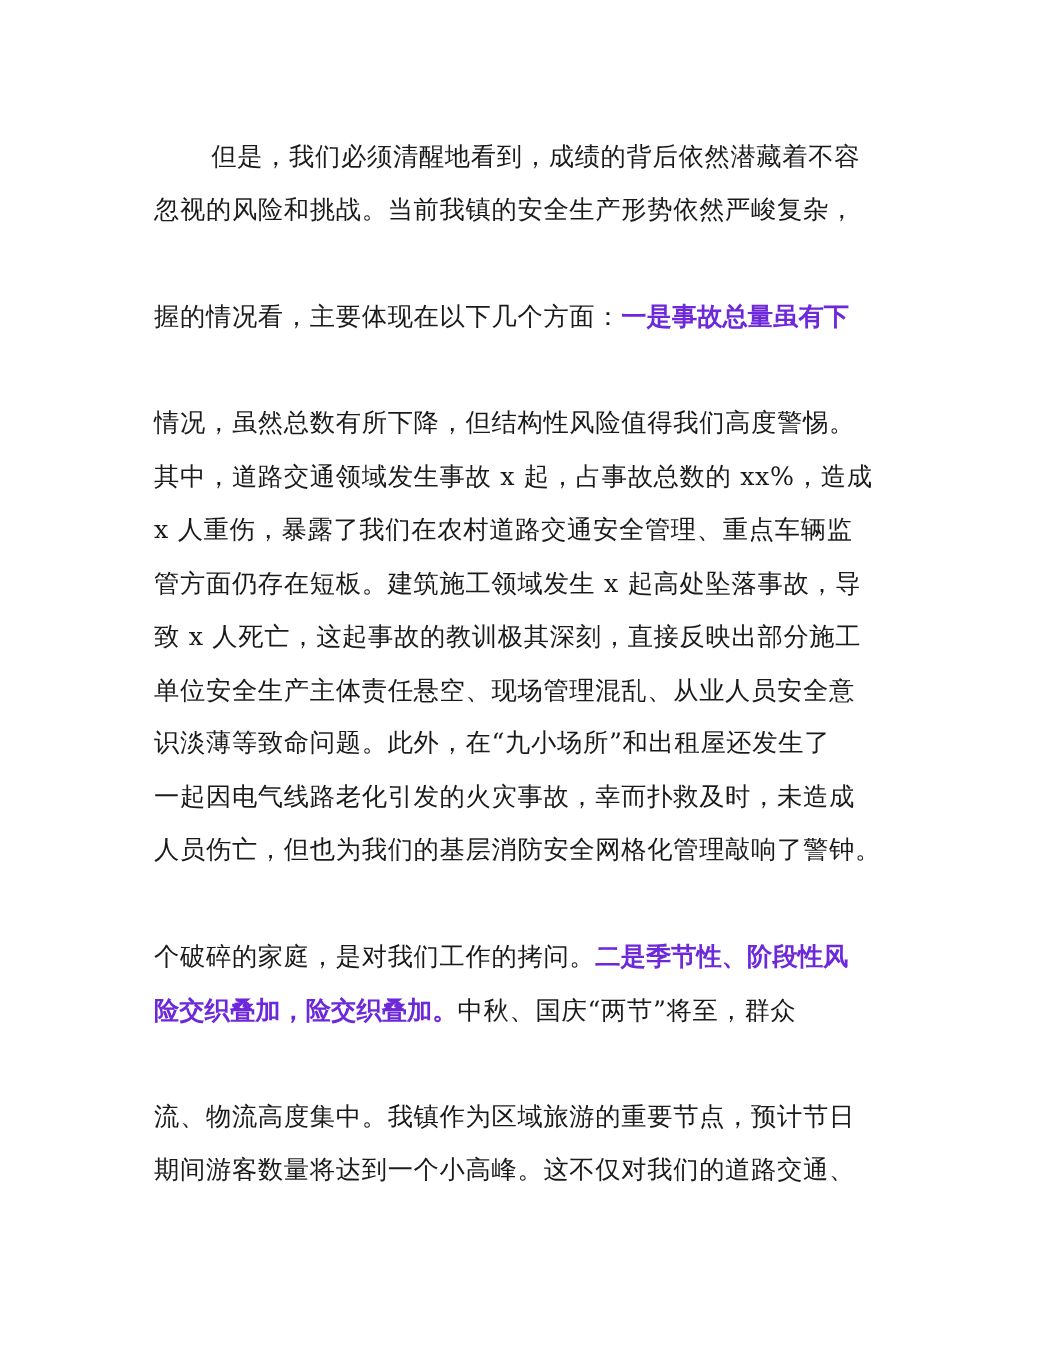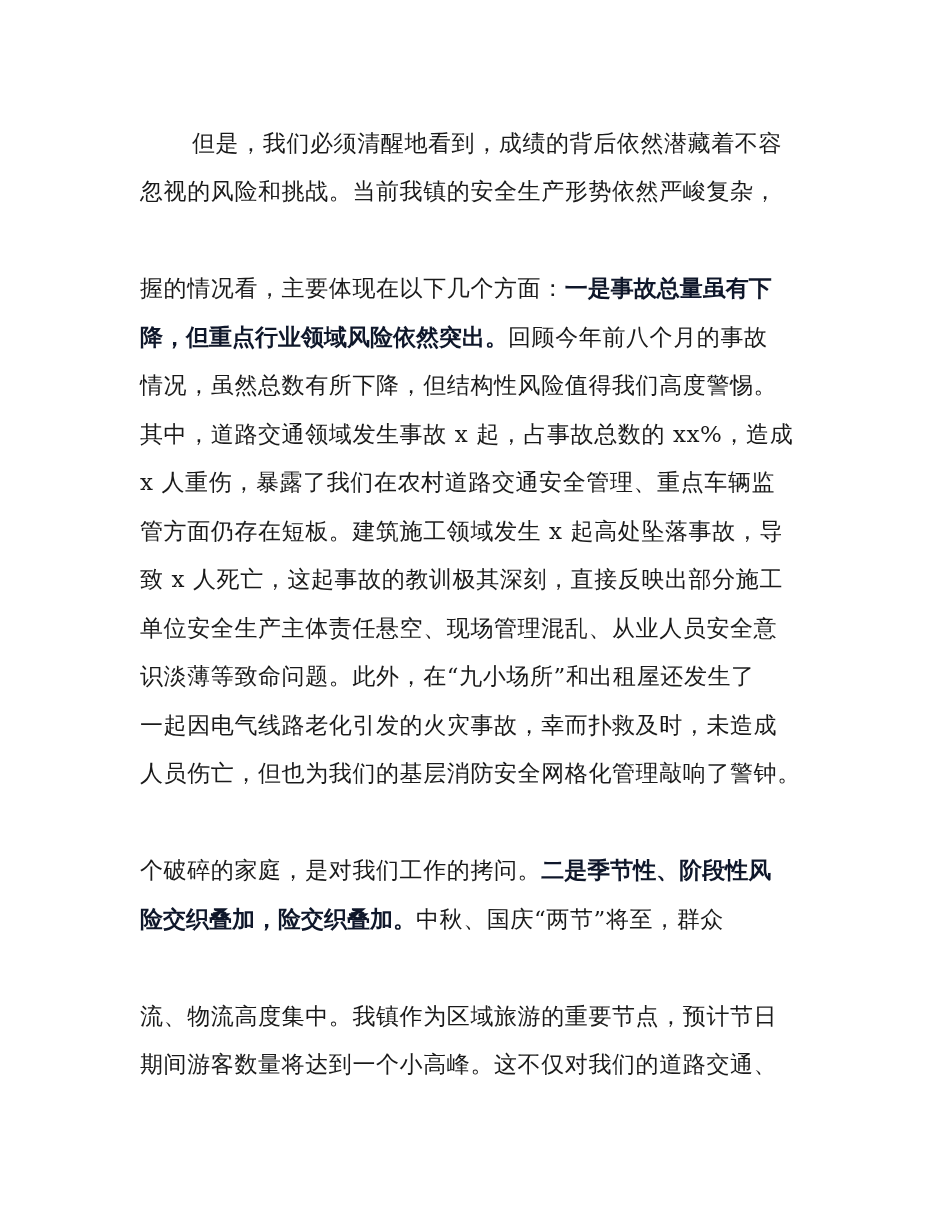--- a/index.html
+++ b/index.html
@@ -9,31 +9,30 @@
     position: absolute;
     left: 140px;
     height: 30px;
     line-height: 30px;
     font-family: "DejaVu Serif", "Liberation Serif", serif;
     font-size: 23px;
     color: #1a1a1a;
     white-space: nowrap;
     letter-spacing: 0.6px;
   }
-  .line b { font-family: "DejaVu Sans", "Liberation Sans", sans-serif; font-weight: bold; color: #0f172a; letter-spacing: 0px; }
+  .line b { font-family: "DejaVu Sans", "Liberation Sans", sans-serif; font-weight: bold; color: #6d28d9; letter-spacing: 0px; }
   .indent { left: 192px; }
 </style>
 </head>
 <body>
 
 <div class="page">
   <div class="line indent" style="top:128px"><span>但是，我们必须清醒地看到，成绩的背后依然潜藏着不容</span></div>
   <div class="line" style="top:176px"><span>忽视的风险和挑战。当前我镇的安全生产形势依然严峻复杂，</span></div>
   <div class="line" style="top:273px"><span>握的情况看，主要体现在以下几个方面：</span><b>一是事故总量虽有下</b></div>
-  <div class="line" style="top:322px"><b>降，但重点行业领域风险依然突出。</b><span>回顾今年前八个月的事故</span></div>
   <div class="line" style="top:370px"><span>情况，虽然总数有所下降，但结构性风险值得我们高度警惕。</span></div>
   <div class="line" style="top:419px"><span>其中，道路交通领域发生事故 x 起，占事故总数的 xx%，造成</span></div>
   <div class="line" style="top:467px"><span>x 人重伤，暴露了我们在农村道路交通安全管理、重点车辆监</span></div>
   <div class="line" style="top:516px"><span>管方面仍存在短板。建筑施工领域发生 x 起高处坠落事故，导</span></div>
   <div class="line" style="top:564px"><span>致 x 人死亡，这起事故的教训极其深刻，直接反映出部分施工</span></div>
   <div class="line" style="top:613px"><span>单位安全生产主体责任悬空、现场管理混乱、从业人员安全意</span></div>
   <div class="line" style="top:661px"><span>识淡薄等致命问题。此外，在“九小场所”和出租屋还发生了</span></div>
   <div class="line" style="top:710px"><span>一起因电气线路老化引发的火灾事故，幸而扑救及时，未造成</span></div>
   <div class="line" style="top:758px"><span>人员伤亡，但也为我们的基层消防安全网格化管理敲响了警钟。</span></div>
   <div class="line" style="top:855px"><span>个破碎的家庭，是对我们工作的拷问。</span><b>二是季节性、阶段性风</b></div>

